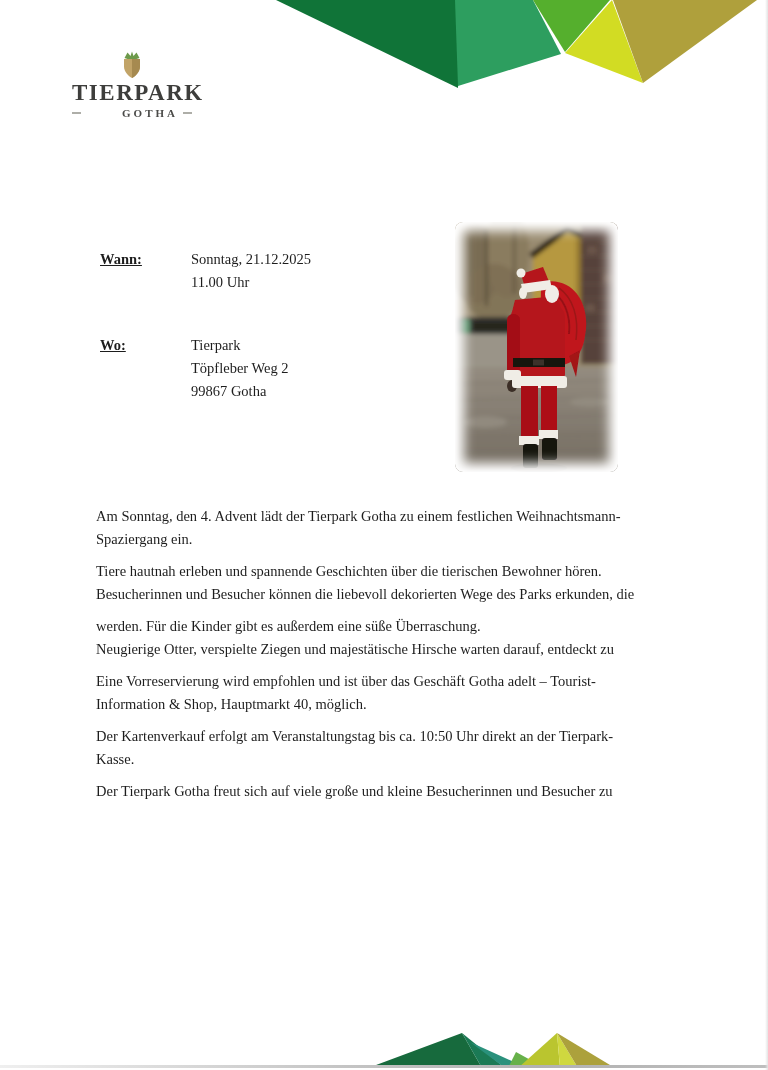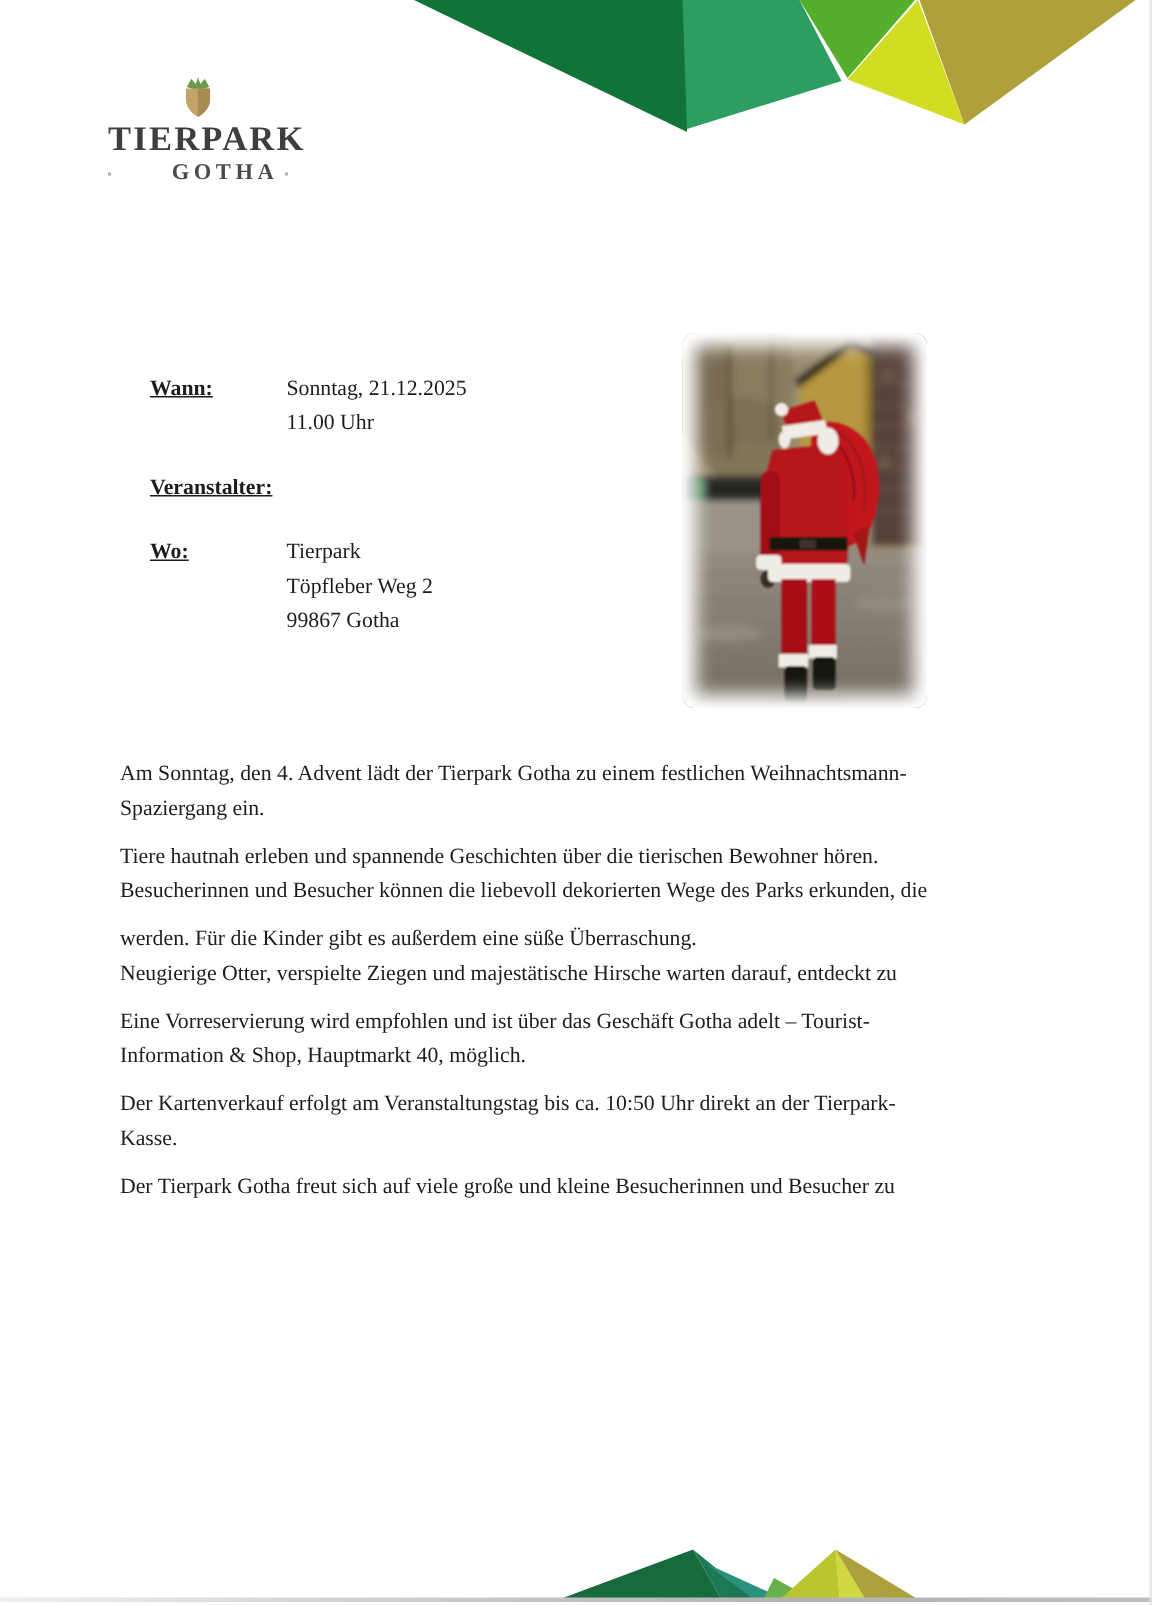--- a/index.html
+++ b/index.html
@@ -13,33 +13,33 @@
   .edge-bottom{position:absolute;top:1065px;left:0;width:768px;height:3px;
     background:linear-gradient(to right,#efefef,#c4c4c4 45%,#b2b2b2 70%,#bebebe);}
   .edge-right{position:absolute;top:0;right:0;width:3px;height:100%;
     background:linear-gradient(to left,#e3e3e3,rgba(255,255,255,0));}
   
   .logo{position:absolute;left:72px;top:50px;width:120px;text-align:center;}
   .crest{display:block;margin:0 auto 2px auto;}
   .logo-title{font-size:23px;font-weight:bold;letter-spacing:1.5px;color:#3e3e3c;line-height:22px;}
   .logo-sub{display:flex;align-items:center;gap:5px;margin-top:3px;}
   .logo-sub .rule{flex:1;height:2px;background:#aeaea8;}
-  .logo-sub-text{font-size:15px;font-weight:bold;letter-spacing:3px;color:#4b4b49;padding-left:36px;}
+  .logo-sub-text{font-size:11px;font-weight:bold;letter-spacing:3px;color:#4b4b49;padding-left:36px;}
   
   .info{position:absolute;left:100px;top:248px;font-size:14.5px;line-height:23px;}
   .info-row{display:flex;margin-bottom:20px;}
   .info-label{width:91px;font-weight:bold;text-decoration:underline;white-space:nowrap;}
   .info-values .line{white-space:nowrap;}
   
   .photo{position:absolute;left:455px;top:222px;width:163px;height:250px;border-radius:8px;overflow:hidden;}
   .photo svg{display:block;}
   .photo .vignette{position:absolute;inset:0;border-radius:8px;
     box-shadow:inset 0 0 12px 9px #ffffff;pointer-events:none;}
   
-  .body-text{position:absolute;left:80px;top:505px;font-size:14.5px;line-height:23px;}
+  .body-text{position:absolute;left:96px;top:505px;font-size:14.5px;line-height:23px;}
   .para{margin:0 0 9px 0;}
   .para .ln{display:block;white-space:nowrap;}
 </style>
 </head>
 <body>
 
 <div class="page">
 
   <svg class="top-decor" width="768" height="90" viewBox="0 0 768 90" aria-hidden="true">
     <polygon points="276,0 460,0 458,88" fill="#107438"></polygon>
@@ -65,21 +65,20 @@
 
   <div class="info">
     <div class="info-row">
       <div class="info-label">Wann:</div>
       <div class="info-values">
         <div class="line">Sonntag, 21.12.2025</div>
         <div class="line">11.00 Uhr</div>
       </div>
     </div>
     <div class="info-row">
-      <div class="info-label">Veranstalter:</div>
     </div>
     <div class="info-row">
       <div class="info-label">Wo:</div>
       <div class="info-values">
         <div class="line">Tierpark</div>
         <div class="line">Töpfleber Weg 2</div>
         <div class="line">99867 Gotha</div>
       </div>
     </div>
   </div>

